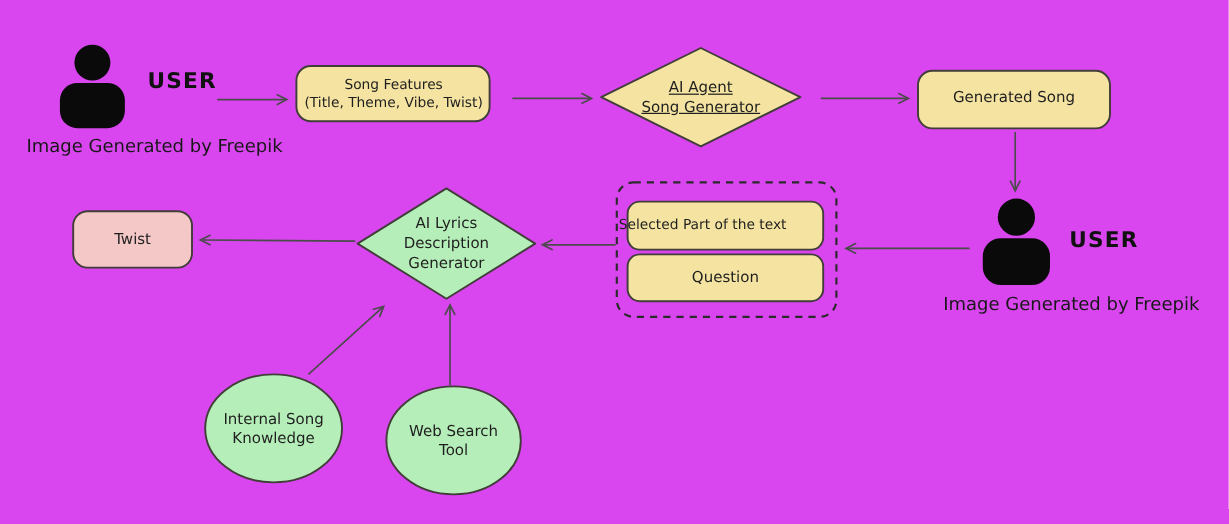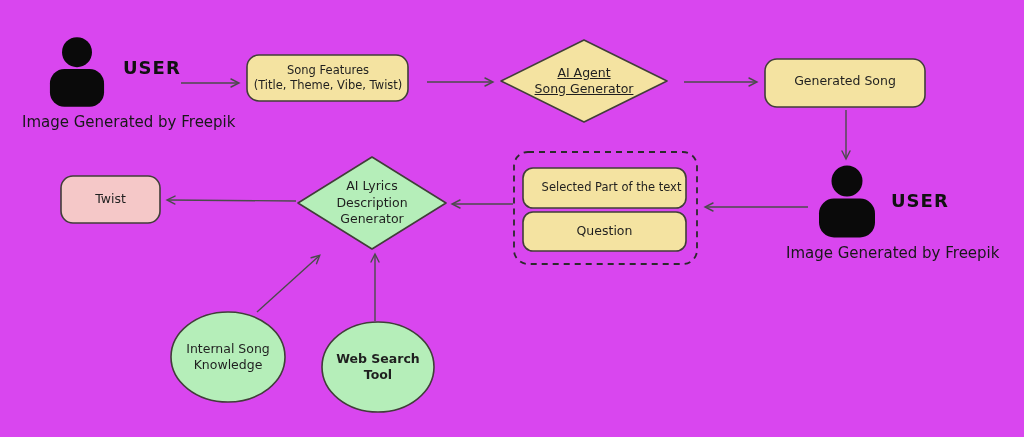--- a/index.html
+++ b/index.html
@@ -76,24 +76,24 @@
     <rect x="2" y="33.5" width="56" height="39" rx="15" fill="#0a0a0a"></rect>
   </svg>
   <div class="user-title" style="left:891px;top:190px;">USER</div>
   <div class="caption" style="left:786px;top:244px;width:152px;">Image Generated by Freepik</div>
 
   <div class="label small" style="left:240px;top:55px;width:176px;height:46px;">Song Features
 (Title, Theme, Vibe, Twist)</div>
   <div class="label" style="left:509px;top:61px;width:150px;height:40px;text-decoration:underline;">AI Agent
 Song Generator</div>
   <div class="label" style="left:765px;top:59px;width:160px;height:44px;">Generated Song</div>
-  <div class="label small" style="left:528px;top:168px;width:167px;height:40px;">Selected Part of the text</div>
+  <div class="label small" style="left:502px;top:168px;width:167px;height:40px;">Selected Part of the text</div>
   <div class="label" style="left:523px;top:212px;width:163px;height:39px;">Question</div>
   <div class="label" style="left:307px;top:173px;width:130px;height:60px;">AI Lyrics
 Description
 Generator</div>
   <div class="label" style="left:61px;top:176px;width:99px;height:47px;">Twist</div>
   <div class="label" style="left:171px;top:330px;width:114px;height:54px;">Internal Song
 Knowledge</div>
-  <div class="label" style="left:322px;top:340px;width:112px;height:54px;font-weight:bold;">Web Search
+  <div class="label" style="left:322px;top:340px;width:112px;height:54px;">Web Search
 Tool</div>
 
 </div>
 
 </body></html>

